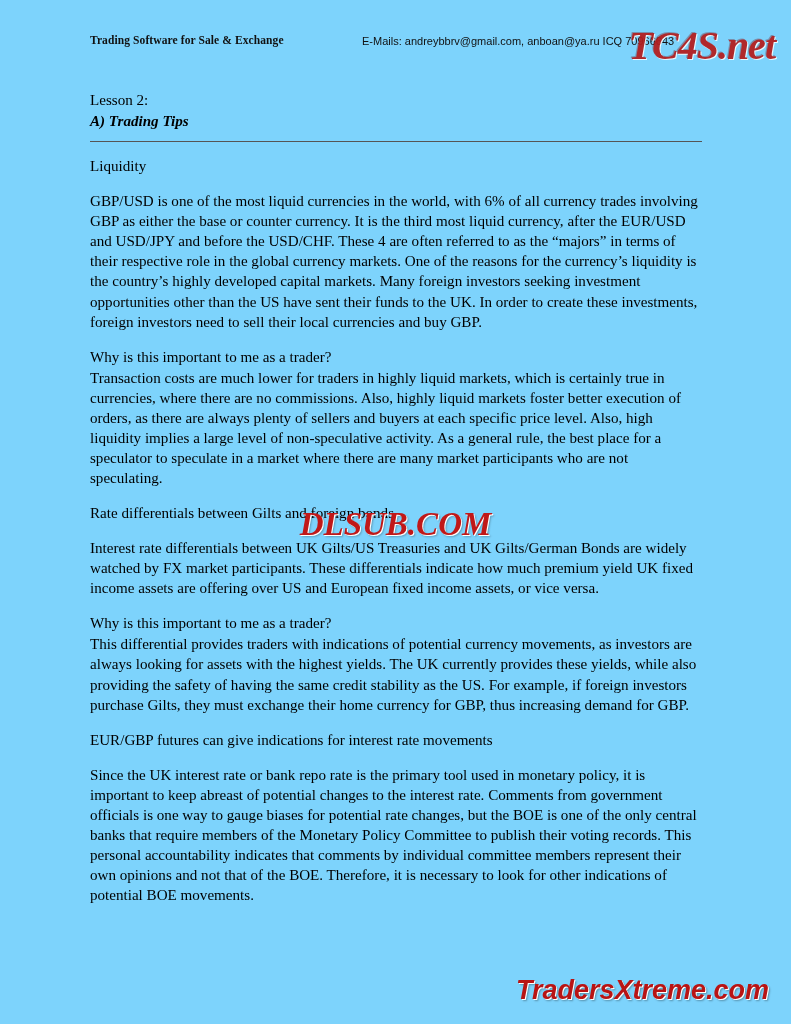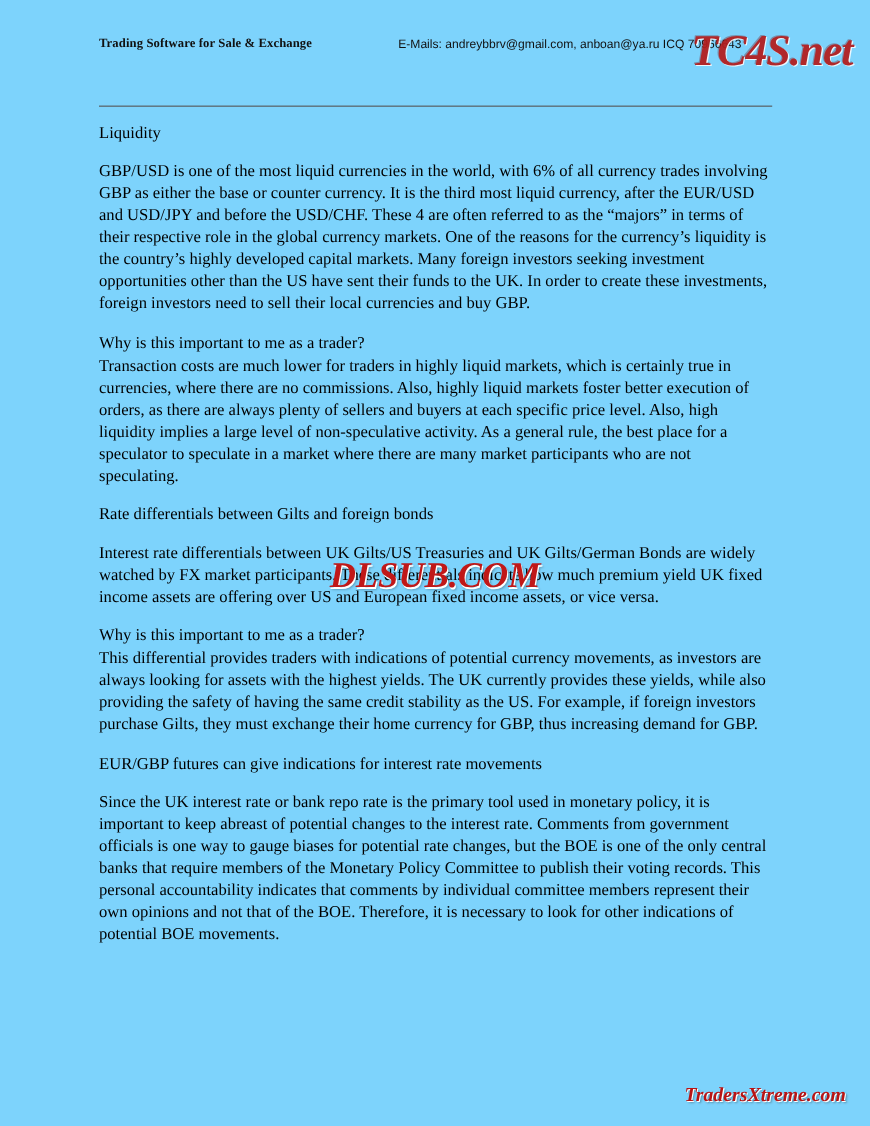--- a/index.html
+++ b/index.html
@@ -105,42 +105,44 @@
     text-shadow: 1px 1px 0 #ffffff, 2px 2px 2px rgba(0,0,0,0.25);
     white-space: nowrap;
     pointer-events: none;
     margin-top: 14px;
   }
   
   .wm-bottom {
     position: absolute;
     right: 22px;
     bottom: 18px;
-    font-family: Liberation Serif, serif;
-    font-size: 18px;
+    font-family: Liberation Sans, sans-serif;
+    font-size: 27px;
     font-weight: bold;
     font-style: italic;
     color: #b81414;
     text-shadow: 1px 1px 0 #ffffff, 2px 2px 2px rgba(0,0,0,0.3);
     white-space: nowrap;
   }
 </style>
 </head>
 <body>
 
 <div class="page">
 
   <div class="header">
     <div class="header-left">Trading Software for Sale &amp; Exchange</div>
     <div class="header-mid">E-Mails: andreybbrv@gmail.com, anboan@ya.ru ICQ 70966643</div>
     <div class="header-wm">TC4S.net</div>
   </div>
 
   <div class="doc">
 
+    <p class="lesson-line">Lesson 2:</p>
+    <p class="section-title">A) Trading Tips</p>
     <hr class="rule">
 
     <p class="para">Liquidity</p>
 
     <p class="para">GBP/USD is one of the most liquid currencies in the world, with 6% of all currency trades involving GBP as either the base or counter currency. It is the third most liquid currency, after the EUR/USD and USD/JPY and before the USD/CHF. These 4 are often referred to as the “majors” in terms of their respective role in the global currency markets. One of the reasons for the currency’s liquidity is the country’s highly developed capital markets. Many foreign investors seeking investment opportunities other than the US have sent their funds to the UK. In order to create these investments, foreign investors need to sell their local currencies and buy GBP.</p>
 
     <p class="tight">Why is this important to me as a trader?</p>
     <p class="para">Transaction costs are much lower for traders in highly liquid markets, which is certainly true in currencies, where there are no commissions. Also, highly liquid markets foster better execution of orders, as there are always plenty of sellers and buyers at each specific price level. Also, high liquidity implies a large level of non-speculative activity. As a general rule, the best place for a speculator to speculate in a market where there are many market participants who are not speculating.</p>
 
     <p class="para">Rate differentials between Gilts and foreign bonds</p>

